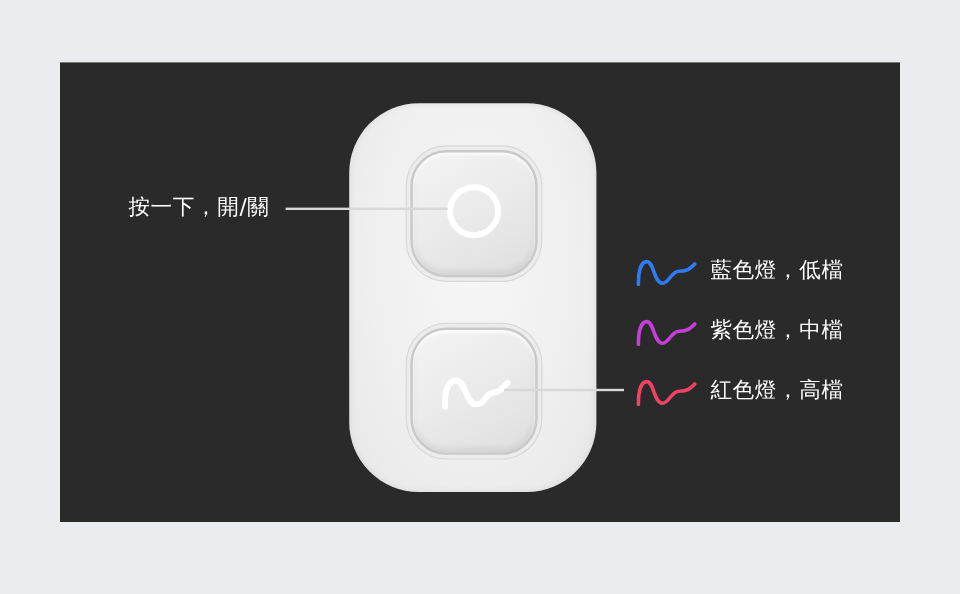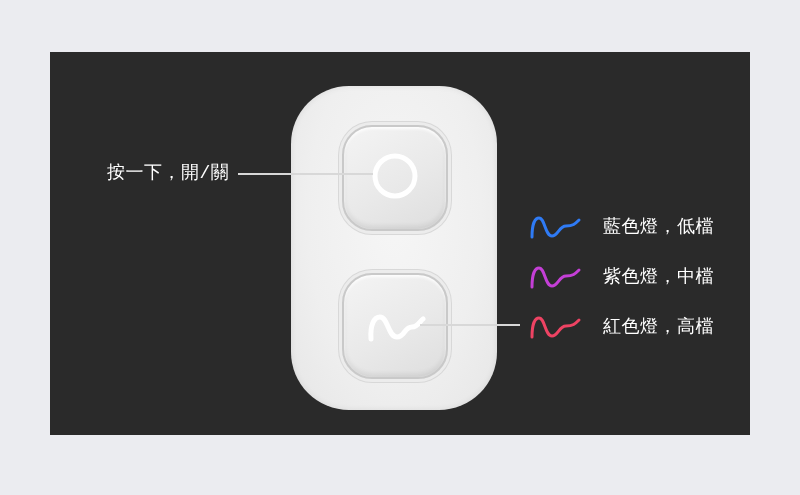--- a/index.html
+++ b/index.html
@@ -12,42 +12,42 @@
     background:linear-gradient(150deg,#f4f4f4 0%,#e9e9e9 55%,#dedede 100%);
     border:2px solid #c9c9c9;
     box-shadow:0 0 0 3px #ececec,0 0 0 4px #d8d8d8,inset 0 2px 3px rgba(255,255,255,0.9),inset 0 -3px 5px rgba(0,0,0,0.08);}
   .btn-power{left:342px;top:125px;}
   .btn-mode{left:342px;top:273px;}
   .btn svg{position:absolute;left:0;top:0;}
   .label{position:absolute;color:#ffffff;font-size:18px;letter-spacing:0.5px;white-space:nowrap;line-height:20px;}
   .line{position:absolute;height:2px;background:#d8d8d8;}
   .legend-item{position:absolute;left:527px;height:32px;}
   .legend-item svg{position:absolute;left:0;top:0;}
-  .legend-item .label{left:76px;top:6px;}
+  .legend-item .label{left:65px;top:6px;}
 </style>
 </head>
 <body>
 
 <div class="panel"></div>
 
 <div class="device"></div>
 
 <div class="btn btn-power">
   <svg width="102" height="102" viewBox="0 0 102 102">
     <circle cx="51" cy="49" r="20" fill="none" stroke="#ffffff" stroke-width="5"></circle>
   </svg>
 </div>
 
 <div class="btn btn-mode">
   <svg width="102" height="102" viewBox="0 0 102 102">
     <path d="M27 64 C26 50 30 42 36 42 C44 42 44 62 53 62 C61 62 60 52 68 52 C74 52 76 46 79 44" fill="none" stroke="#ffffff" stroke-width="5" stroke-linecap="round"></path>
   </svg>
 </div>
 
-<div class="label" style="left:107px;top:163px;font-family:Liberation Mono, monospace;">按一下，開/關</div>
+<div class="label" style="left:107px;top:163px;">按一下，開/關</div>
 <div class="line" style="left:238px;top:173px;width:135px;"></div>
 
 <div class="line" style="left:420px;top:324px;width:100px;"></div>
 
 <div class="legend-item" style="top:210px;">
   <svg width="60" height="32" viewBox="0 0 60 32">
     <path d="M5 27 C5 14 8 8 12 8 C18 8 18 26 25 26 C31 26 32 16 39 16 C46 16 48 14 52 10" fill="none" stroke="#2f7bf5" stroke-width="3" stroke-linecap="round"></path>
   </svg>
   <span class="label">藍色燈，低檔</span>
 </div>

